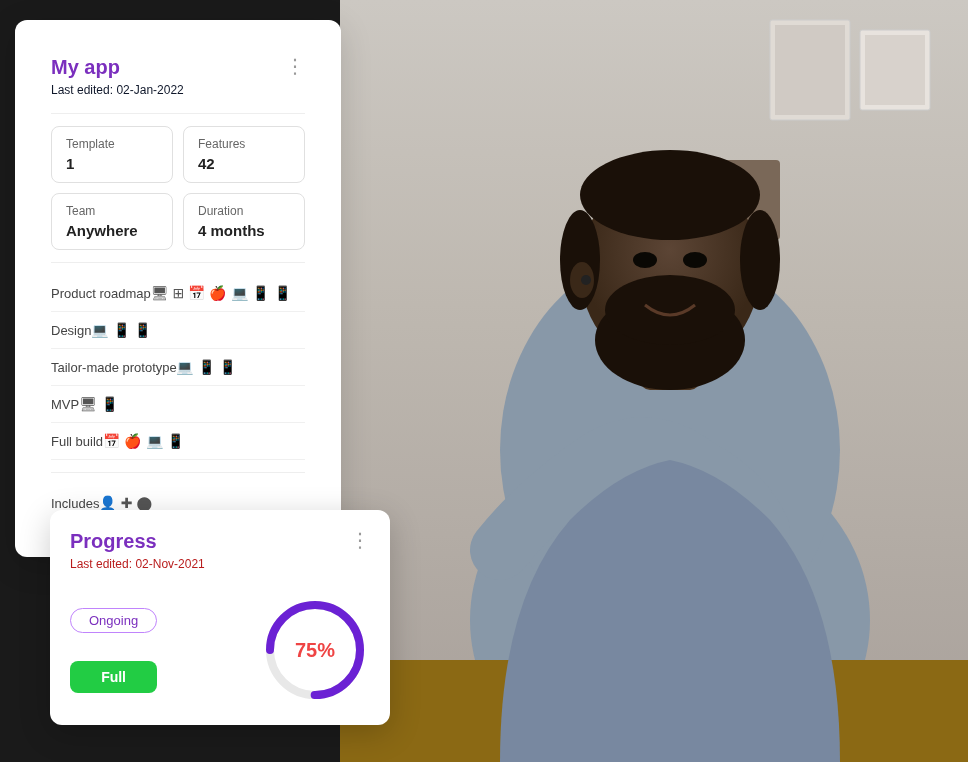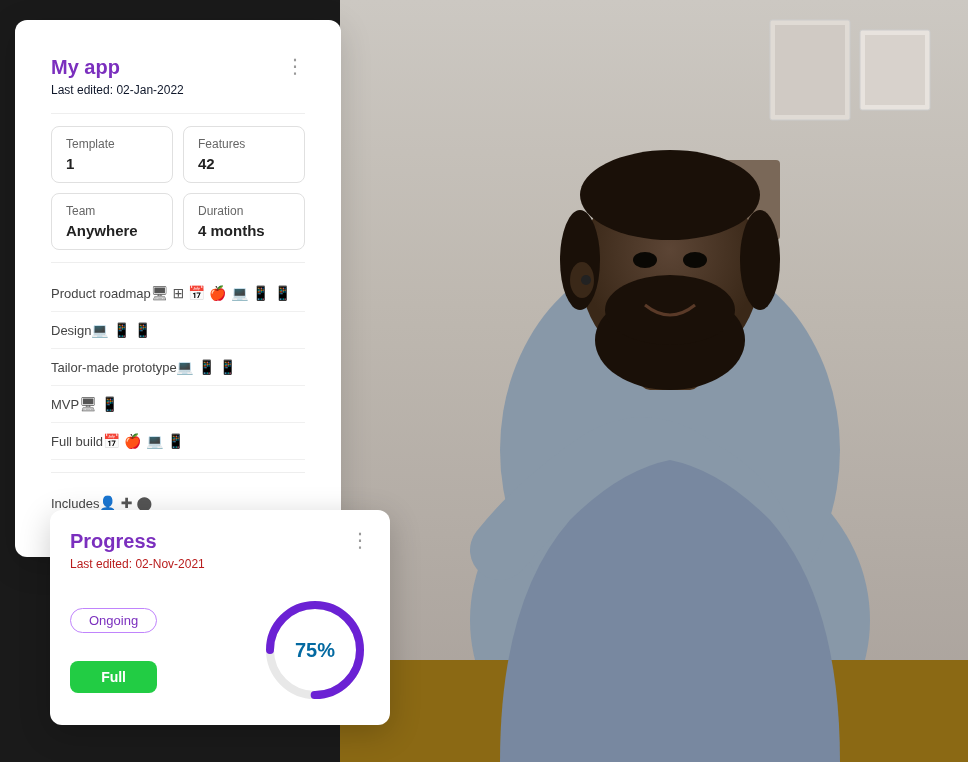--- a/index.html
+++ b/index.html
@@ -191,21 +191,21 @@
     .progress-circle svg {
       transform: rotate(-90deg);
     }
 
     .progress-text {
       position: absolute;
       top: 50%; left: 50%;
       transform: translate(-50%, -50%);
       font-size: 20px;
       font-weight: 700;
-      color: #0369a1;
+      color: #ef4444;
     }
 
     
     .photo-bg {
       position: absolute;
       top: 0; left: 340px;
       width: 628px; height: 762px;
       z-index: 2;
       overflow: hidden;
     }

